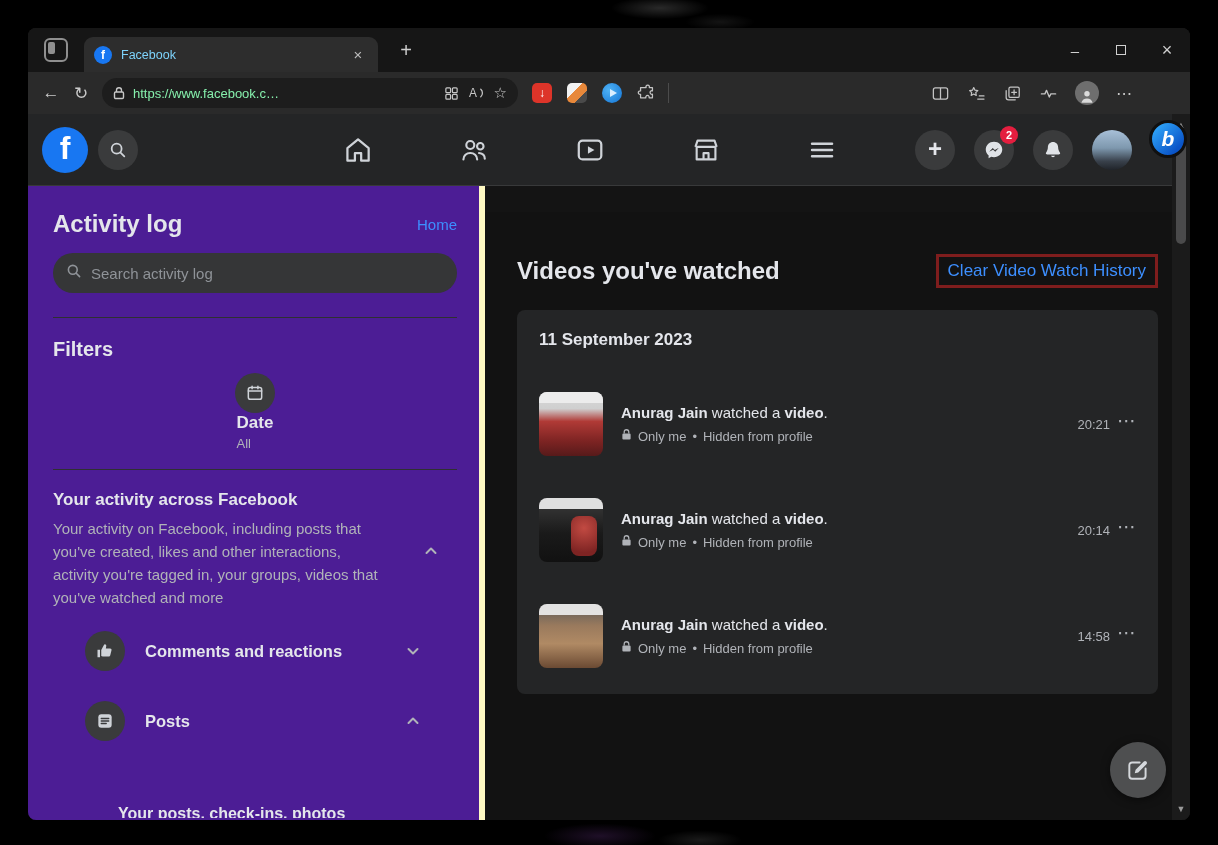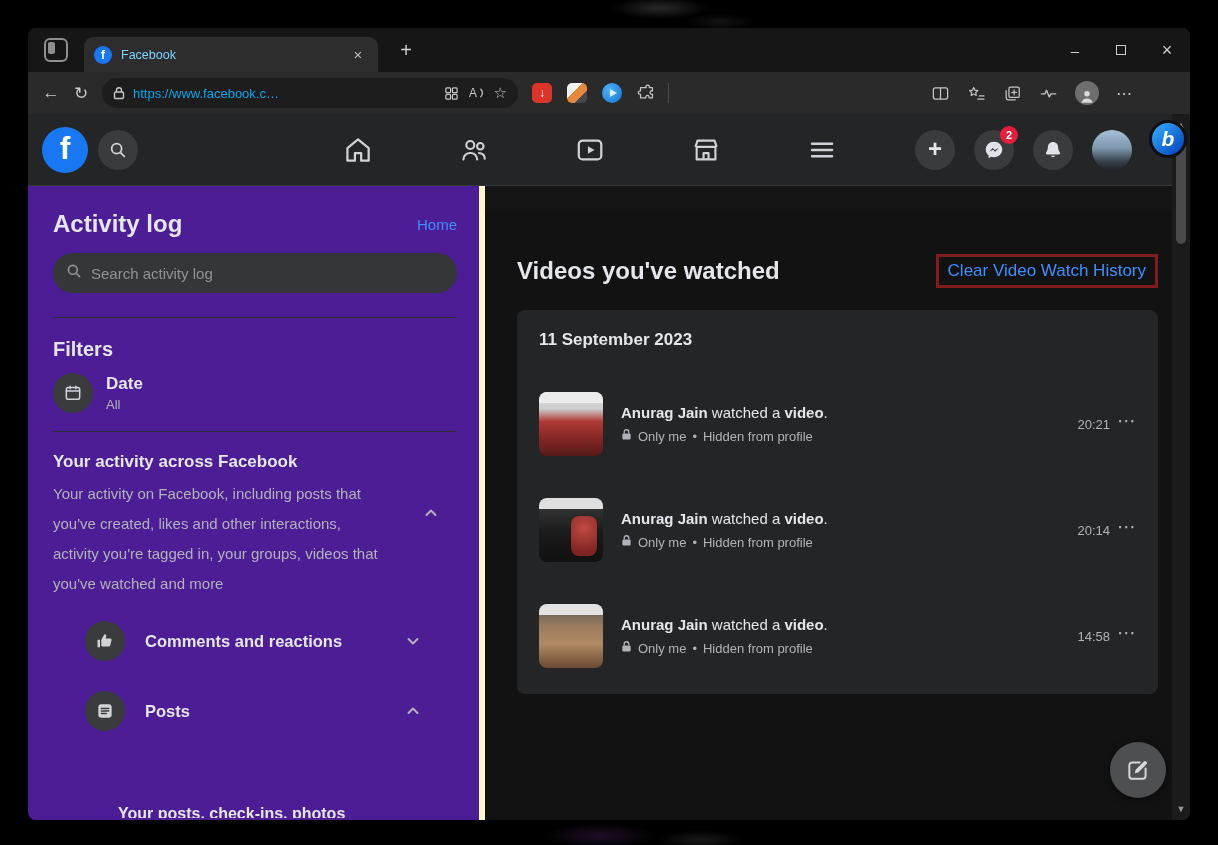--- a/index.html
+++ b/index.html
@@ -42,21 +42,21 @@
   .wc .maxbox { width:10px; height:10px; border:1.3px solid #d0d0d0; display:block; }
   .wc.close { font-size:18px; }
 
   
   .toolbar { height:42px; background:#2a2a2a; display:flex; align-items:center;
     padding:0 8px; position:relative; }
   .nav-btn { width:30px; height:30px; display:flex; align-items:center; justify-content:center;
     color:#c9c9c9; font-size:17px; border-radius:6px; cursor:pointer; }
   .addressbar { margin-left:6px; width:416px; height:30px; background:#1d1d1d;
     border-radius:16px; display:flex; align-items:center; padding:0 11px; gap:8px; }
-  .url-text { flex:1; font-size:13px; color:#0ea5e9; white-space:nowrap; overflow:hidden; }
+  .url-text { flex:1; font-size:13px; color:#86efac; white-space:nowrap; overflow:hidden; }
   .addr-ico { display:flex; align-items:center; cursor:pointer; }
   .addr-star { color:#c8c8c8; font-size:15px; cursor:pointer; }
   .ext-group { display:flex; align-items:center; gap:15px; margin-left:14px; }
   .ext1 { width:20px; height:20px; border-radius:5px; background:#dd3429; color:#fff;
     font-size:12px; font-weight:bold; display:flex; align-items:center; justify-content:center;
     cursor:pointer; }
   .ext2 { width:20px; height:20px; border-radius:5px; cursor:pointer;
     background:linear-gradient(135deg,#f2f2f2 0 38%,#e8883a 38% 68%,#4a4a4a 68%); }
   .ext3 { width:20px; height:20px; border-radius:50%; cursor:pointer; position:relative;
     background:radial-gradient(circle at 35% 35%,#4fb2f5,#1273d4); }
@@ -105,26 +105,26 @@
   .sb-header { display:flex; justify-content:space-between; align-items:center; margin-top:24px; }
   .sb-title { font-size:24px; font-weight:bold; color:#e4e6eb; }
   .sb-home { color:#3d8fff; font-size:15px; cursor:pointer; text-decoration:none; }
   .sb-search { margin-top:15px; height:40px; border-radius:20px; background:#353637;
     display:flex; align-items:center; gap:9px; padding:0 13px; }
   .sb-search input { background:transparent; border:none; outline:none; color:#d6d9dd;
     font-size:15px; flex:1; font-family:inherit; }
   .sb-search input::placeholder { color:#8f9398; }
   .sb-divider { border:none; border-top:1px solid #2f3031; margin-top:24px; }
   .sb-filters { margin-top:20px; font-size:20px; font-weight:bold; }
-  .sb-date { margin-top:12px; display:flex; align-items:center; gap:13px; cursor:pointer; }
+  .sb-date { margin-top:12px; display:flex; align-items:center; cursor:pointer;flex-direction:column; }
   .sb-date-label { font-size:17px; font-weight:bold; }
   .sb-date-value { font-size:13px; color:#b0b3b8; margin-top:3px; }
   .sb-section-title { margin-top:20px; font-size:17px; font-weight:bold; }
   .sb-desc-wrap { position:relative; margin-top:7px; padding-right:70px; }
-  .sb-desc { font-size:15px; line-height:30px; color:#b0b3b8; }
+  .sb-desc { font-size:15px; line-height:23px; color:#b0b3b8; }
   .sb-desc-chevron { position:absolute; right:18px; top:26px; cursor:pointer; }
   .sb-row { margin-top:14px; display:flex; align-items:center; gap:20px; padding-left:32px;
     position:relative; cursor:pointer; height:56px; flex:none; }
   .sb-row-label { font-size:16.5px; font-weight:bold; }
   .sb-row-chevron { position:absolute; right:36px; top:20px; cursor:pointer; }
   .sb-clip { margin-top:auto; height:13px; overflow:hidden; padding-left:65px;
     font-size:16px; font-weight:bold; color:#e4e6eb; flex:none; }
 
   
   .feed { flex:1; position:relative; background:#121212; padding:0 14px 0 32px; min-width:0;margin-top:26px; }

